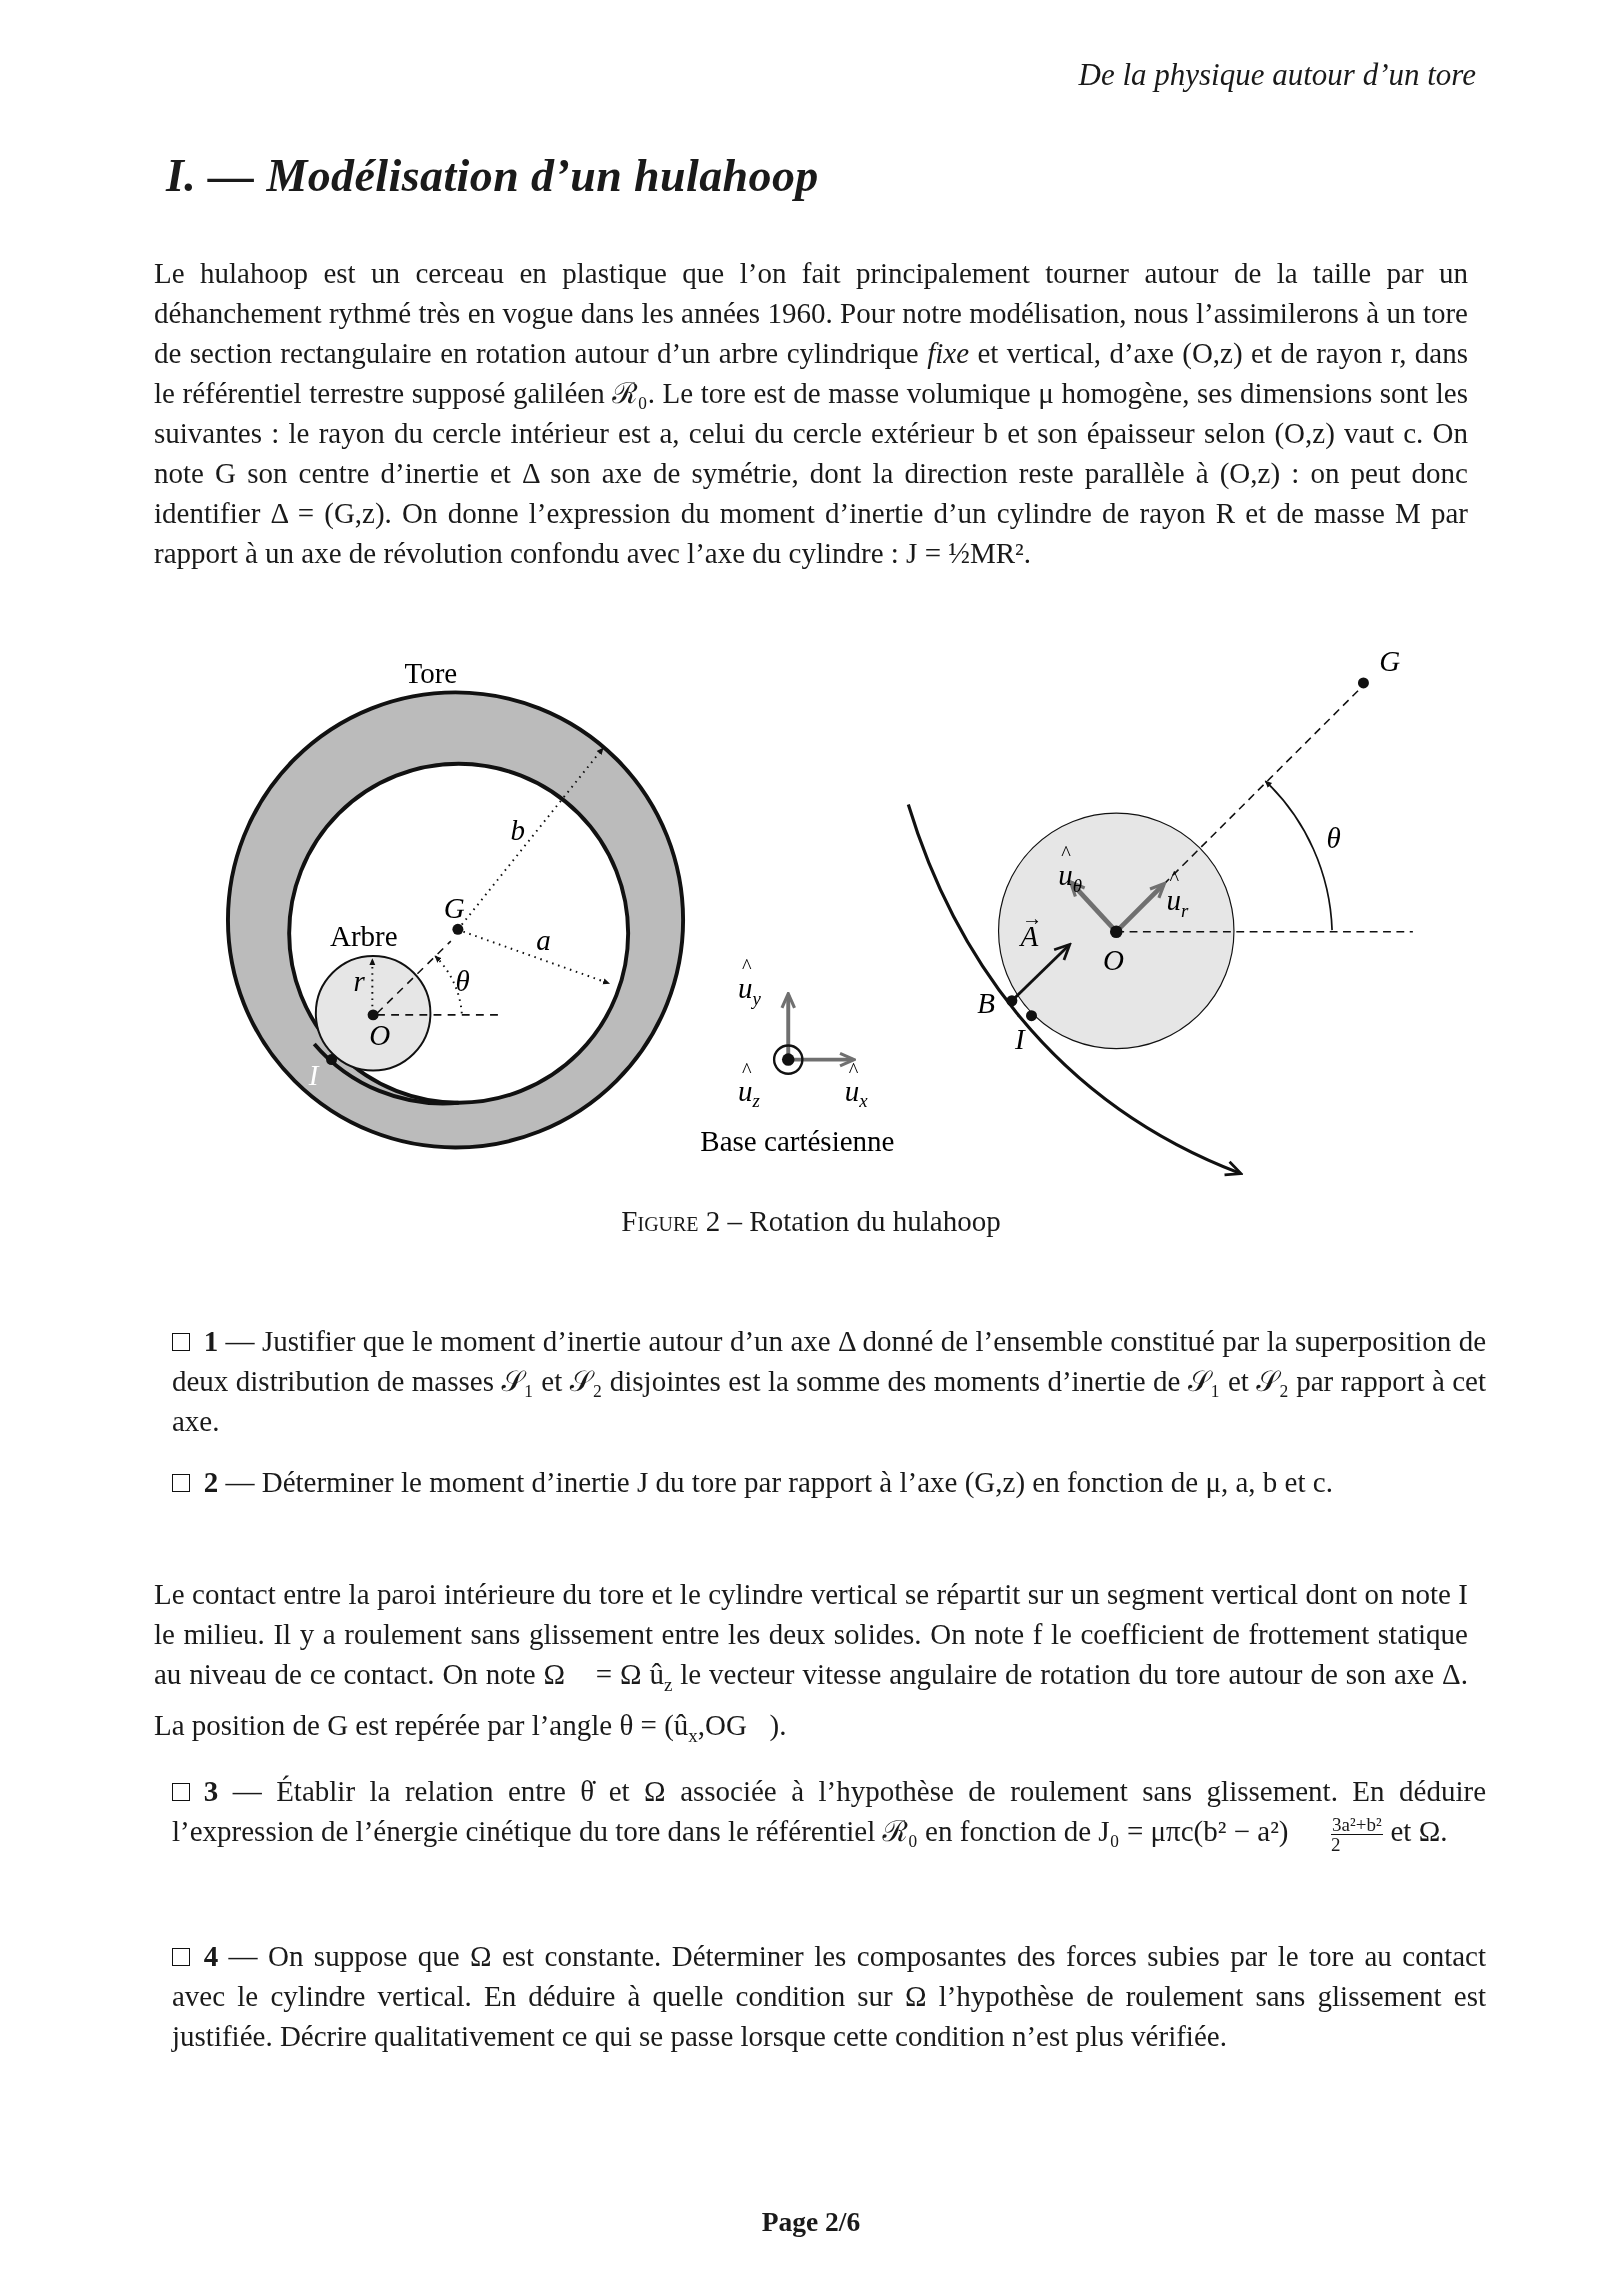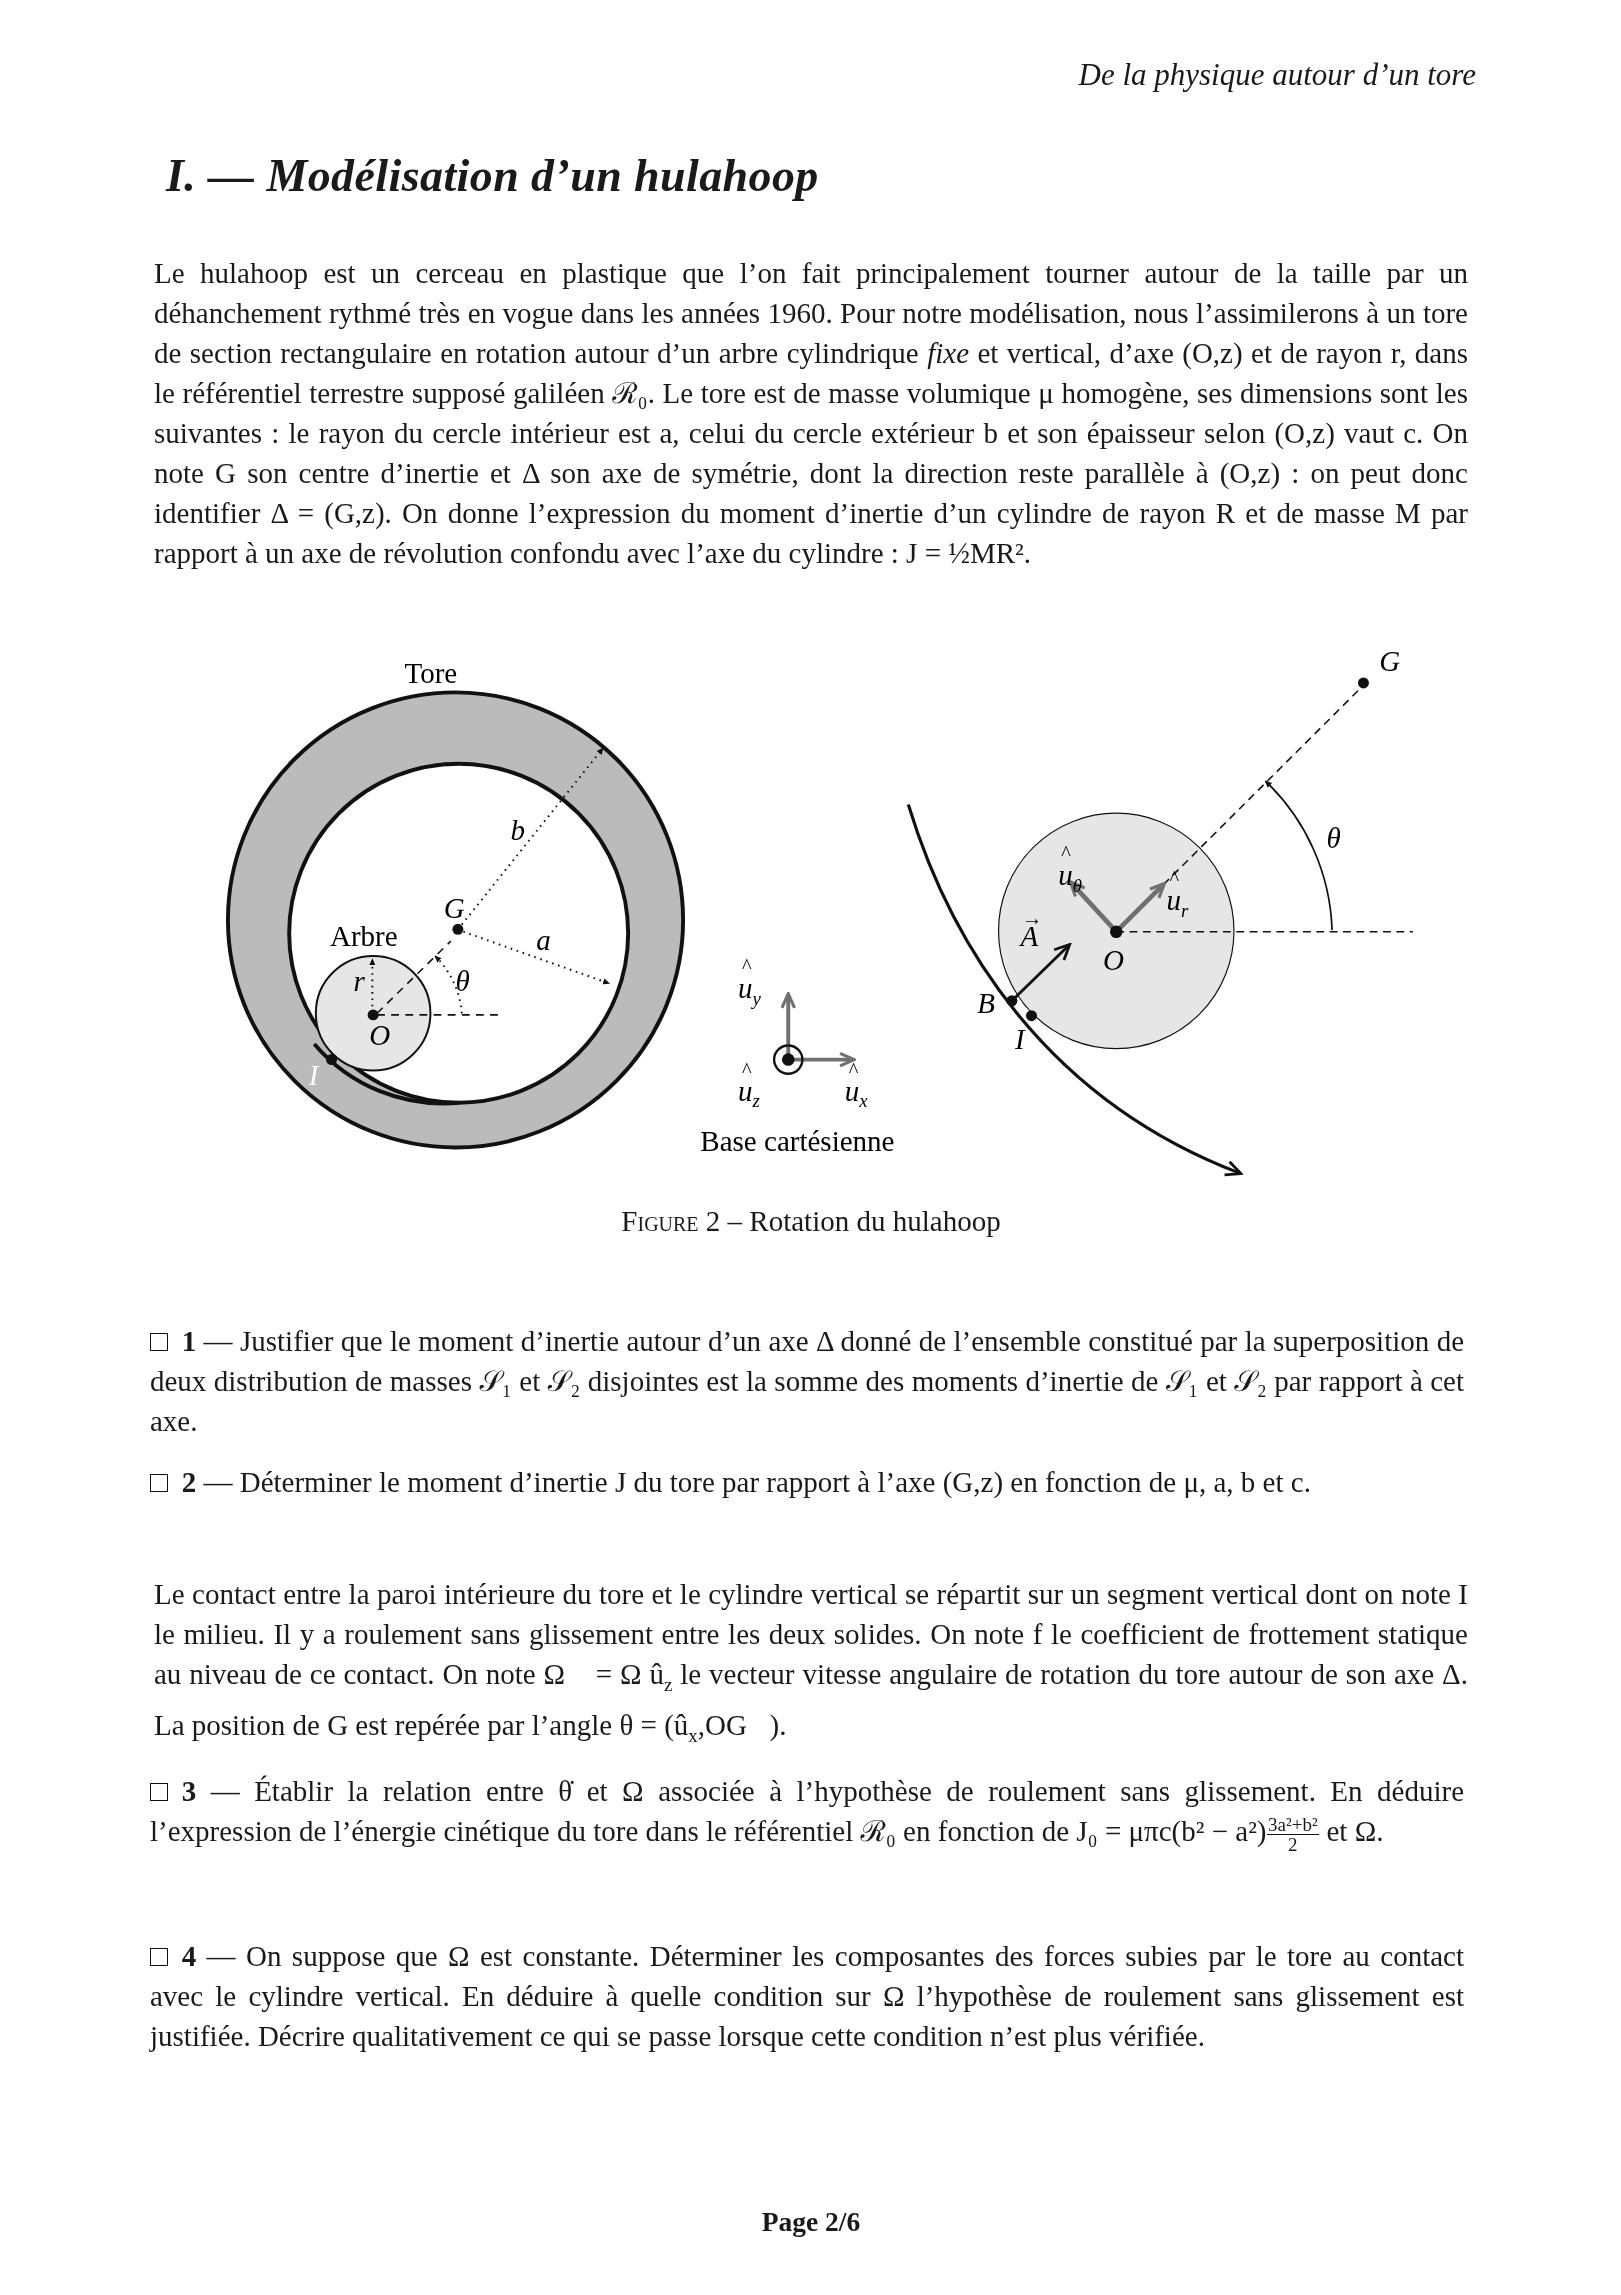--- a/index.html
+++ b/index.html
@@ -11,31 +11,31 @@
   .section-title { position: absolute; left: 166px; top: 149px; font-size: 46px; font-weight: bold;
                    font-family: "Liberation Serif", serif; margin: 0; letter-spacing: 0.4px; font-style: italic; }
   .para { position: absolute; left: 154px; width: 1314px; font-size: 29px; line-height: 40px;
           font-family: "Liberation Serif", serif; text-align: justify; margin: 0; }
   .para i, .m { font-style: italic; }
   .fig { position: absolute; left: 0; top: 628px; width: 1622px; height: 565px; }
   .fig text { font-family: "Liberation Serif", serif; }
   .caption { position: absolute; left: 0; width: 1622px; top: 1205px; text-align: center;
              font-size: 29px; font-family: "Liberation Serif", serif; }
   .caption .sc { font-variant: small-caps; }
-  .q { position: absolute; left: 150px; width: 1314px; font-size: 29px; line-height: 40px;
+  .q { position: absolute; left: 172px; width: 1314px; font-size: 29px; line-height: 40px;
        font-family: "Liberation Serif", serif; text-align: justify; margin: 0; }
   .qbox { display: inline-block; width: 15.7px; height: 15.7px; border: 1.6px solid #111; position: relative;
           margin-right: 14px; vertical-align: 0px; background: #fff; }
   .qbox::after { content: ""; position: absolute; left: 3.9px; top: 3.9px; width: 15.7px; height: 15.7px;
                  background: #111; z-index: -1; }
   .qnum { font-weight: bold; }
   .footer { position: absolute; left: 0; width: 1622px; top: 2206px; text-align: center;
             font-size: 27.5px; font-weight: bold; font-family: Liberation Serif, serif; }
   .frac { display: inline-block; vertical-align: middle; text-align: center; font-size: 19px; line-height: 19px; }
-  .frac .num { display: block; border-bottom: 1.2px solid #111; padding: 0 1.6px; }
+  .frac .num { display: block; border-bottom: 1.2px solid #111; padding: 0 1.6px; margin-left: 42px; }
   .frac .den { display: block; }
   sub, sup { font-size: 19px; }
 </style>
 </head>
 <body>
 
 <div class="page">
 
   <div class="running-head">De la physique autour d’un tore</div>
 

